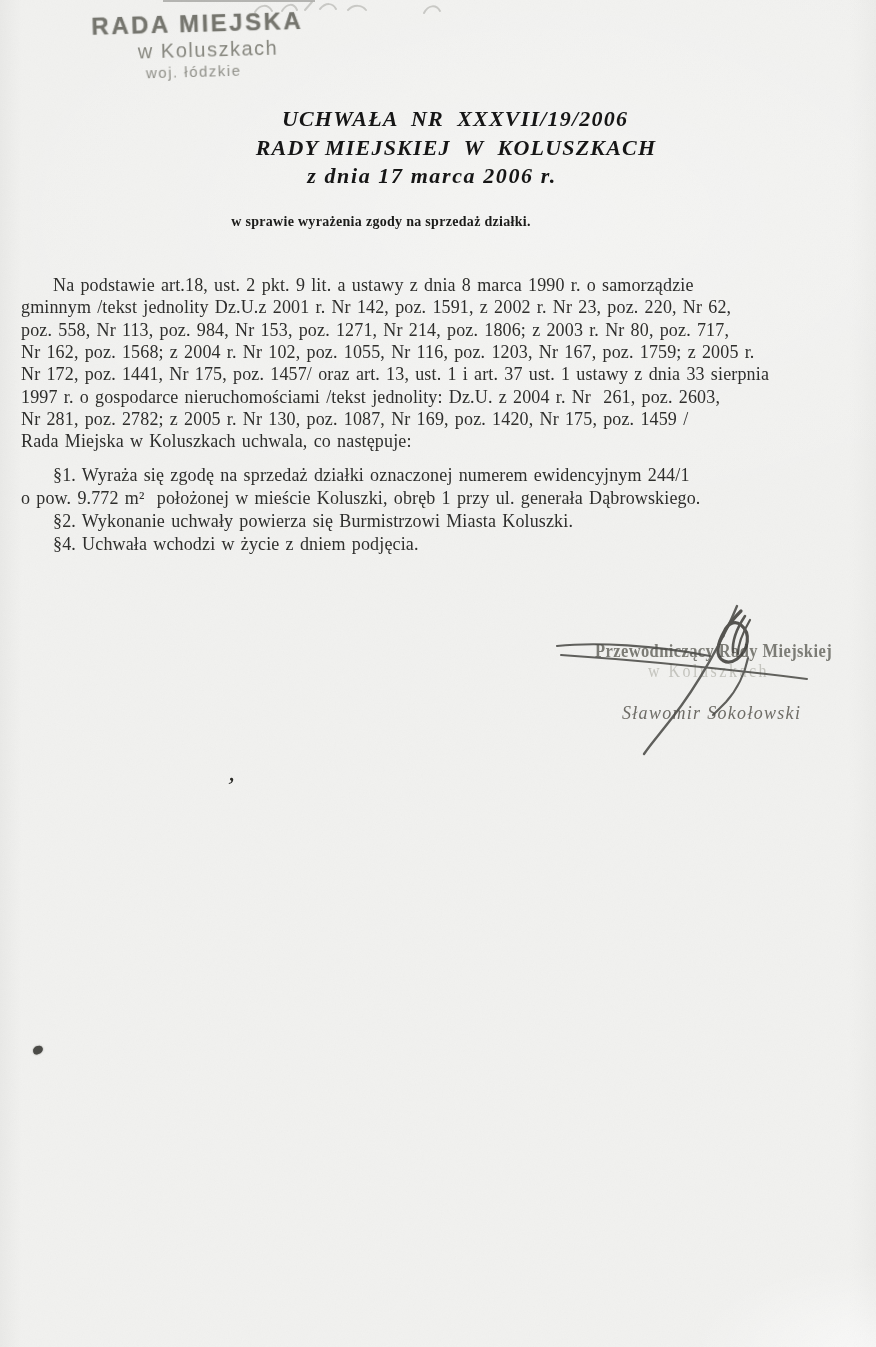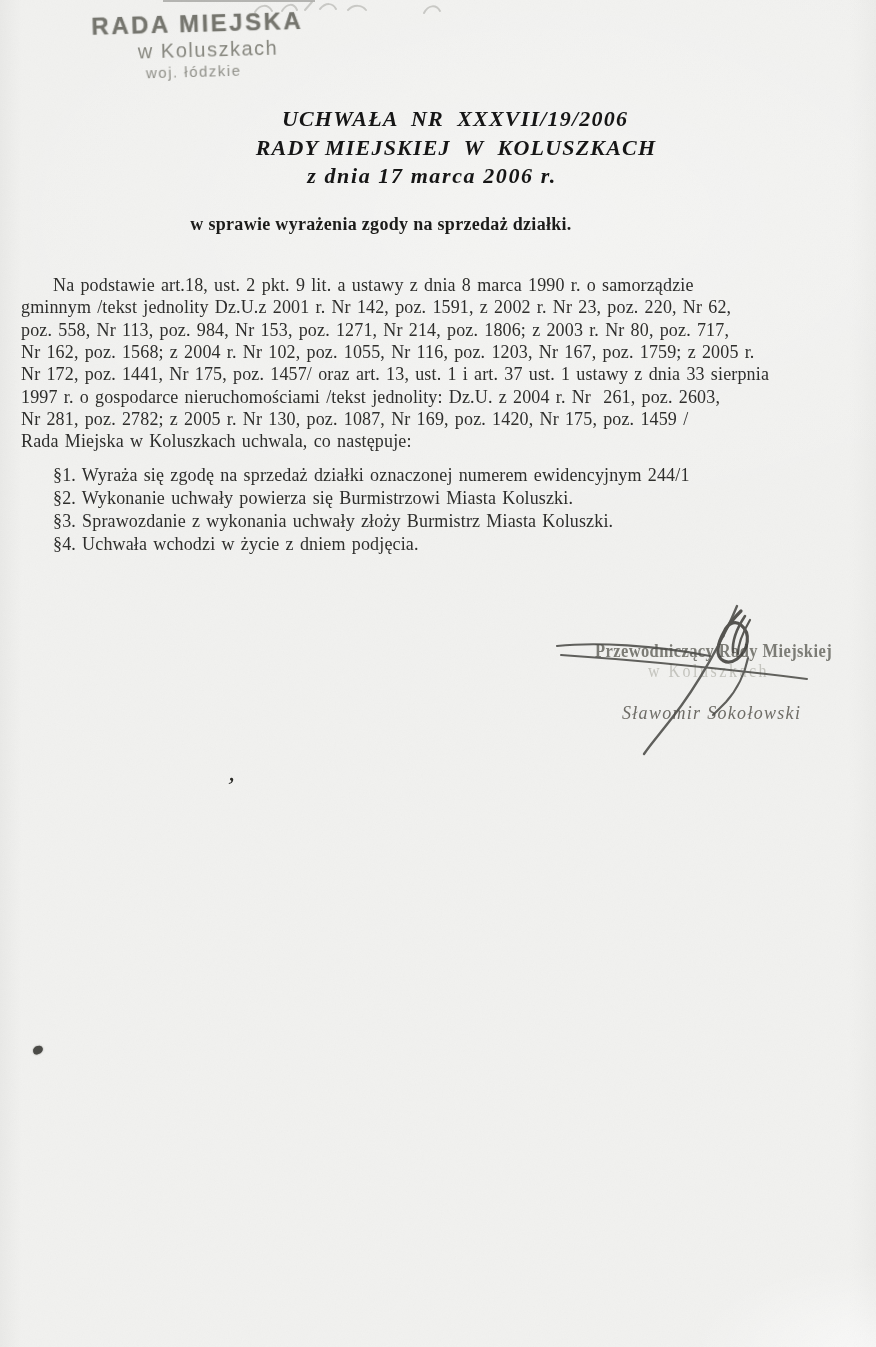--- a/index.html
+++ b/index.html
@@ -33,21 +33,21 @@
   .hstamp .l2{font-size:20px;letter-spacing:1.5px;margin-top:1px;margin-left:20px;color:#87877f;white-space:pre;}
   .hstamp .l3{font-size:15px;letter-spacing:1.5px;margin-top:1px;margin-left:-10px;color:#8f8f88;white-space:pre;}
 
   
   .titleblock{position:absolute;left:0;top:105px;width:876px;text-align:center;
     font-weight:bold;font-size:22px;line-height:28.5px;color:#161616;letter-spacing:1.2px;font-style:italic;}
   .titleblock .t1{position:relative;left:17px;white-space:pre;}
   .titleblock .t2{position:relative;left:18px;white-space:pre;}
   .titleblock .t3{position:relative;left:-6px;white-space:pre;letter-spacing:1.6px;}
   .subject{position:absolute;left:0;top:214px;width:848px;text-align:center;
-    font-weight:bold;font-size:18px;color:#1c1c1a;letter-spacing:.3px;}
+    font-weight:bold;font-size:14px;color:#1c1c1a;letter-spacing:.3px;}
   .subject span{position:relative;left:-43px;white-space:pre;}
 
   
   .preamble{position:absolute;left:21px;top:261px;font-size:18px;line-height:22.33px;
     color:#2e2e2c;word-spacing:1.5px;letter-spacing:.15px;margin-top:13px;}
   .sections{position:absolute;left:21px;top:464px;font-size:18px;line-height:23px;
     color:#2e2e2c;word-spacing:1.5px;letter-spacing:.15px;}
   .doc-line{white-space:pre;}
   .doc-line.indent{padding-left:32px;}
 
@@ -115,22 +115,22 @@
       <div class="doc-line">poz. 558, Nr 113, poz. 984, Nr 153, poz. 1271, Nr 214, poz. 1806; z 2003 r. Nr 80, poz. 717,</div>
       <div class="doc-line">Nr 162, poz. 1568; z 2004 r. Nr 102, poz. 1055, Nr 116, poz. 1203, Nr 167, poz. 1759; z 2005 r.</div>
       <div class="doc-line">Nr 172, poz. 1441, Nr 175, poz. 1457/ oraz art. 13, ust. 1 i art. 37 ust. 1 ustawy z dnia 33 sierpnia</div>
       <div class="doc-line">1997 r. o gospodarce nieruchomościami /tekst jednolity: Dz.U. z 2004 r. Nr  261, poz. 2603,</div>
       <div class="doc-line">Nr 281, poz. 2782; z 2005 r. Nr 130, poz. 1087, Nr 169, poz. 1420, Nr 175, poz. 1459 /</div>
       <div class="doc-line">Rada Miejska w Koluszkach uchwala, co następuje:</div>
     </div>
 
   <div class="sections">
       <div class="doc-line indent">§1. Wyraża się zgodę na sprzedaż działki oznaczonej numerem ewidencyjnym 244/1</div>
+      <div class="doc-line">o pow. 9.772 m²  położonej w mieście Koluszki, obręb 1 przy ul. generała Dąbrowskiego.</div>
       <div class="doc-line indent">§2. Wykonanie uchwały powierza się Burmistrzowi Miasta Koluszki.</div>
-      <div class="doc-line indent">§3. Sprawozdanie z wykonania uchwały złoży Burmistrz Miasta Koluszki.</div>
       <div class="doc-line indent">§4. Uchwała wchodzi w życie z dniem podjęcia.</div>
     </div>
 
   <div class="sig-stamp1">Przewodniczący Rady Miejskiej</div>
   <div class="sig-stamp2">w Koluszkach</div>
   <div class="sig-name">Sławomir Sokołowski</div>
 
   <svg class="sig-svg" width="300" height="180" viewBox="0 0 300 180" xmlns="http://www.w3.org/2000/svg">
     <g fill="none" stroke="#4c4c48" stroke-linecap="round" opacity="0.88">
       <path d="M17 56 C55 52 115 55 170 66" stroke-width="2.2"></path>

